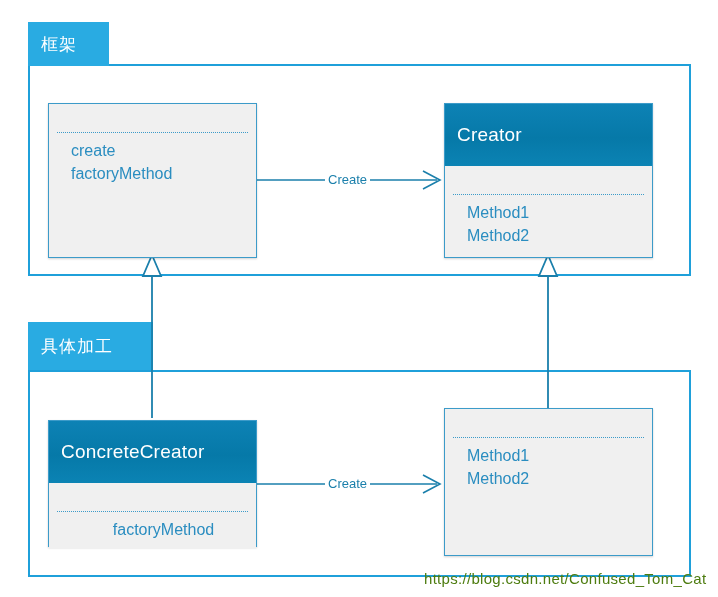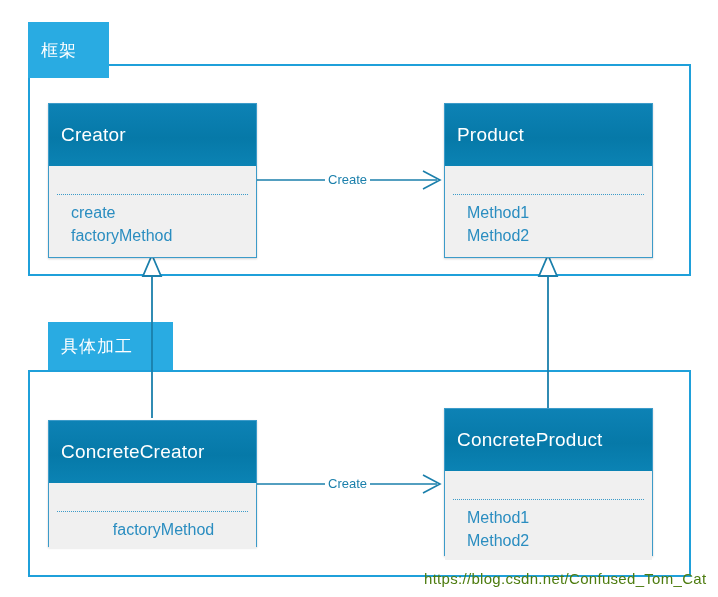--- a/index.html
+++ b/index.html
@@ -105,26 +105,26 @@
     letter-spacing: 0.3px;
     user-select: none;
   }
 </style>
 </head>
 <body>
 
 <div id="canvas">
 
   <div class="package" style="left:28px; top:64px; width:663px; height:212px;"></div>
-  <div class="package-tab" style="left:28px; top:22px; width:81px; height:56px;">
+  <div class="package-tab" style="left:28px; top:22px; width:81px; height:44px;">
     <span>框架</span>
   </div>
 
   <div class="package" style="left:28px; top:370px; width:663px; height:207px;"></div>
-  <div class="package-tab" style="left:28px; top:322px; width:125px; height:48px;margin-left:20px;">
+  <div class="package-tab" style="left:28px; top:322px; width:125px; height:48px;">
     <span>具体加工</span>
   </div>
 
   <svg class="conn-svg" viewBox="0 0 718 597" xmlns="http://www.w3.org/2000/svg">
 
     <line x1="257" y1="180" x2="437" y2="180" stroke="#1a7fab" stroke-width="1.4"></line>
     <polyline points="423,171 440,180 423,189" fill="none" stroke="#1a7fab" stroke-width="1.6"></polyline>
 
     <line x1="257" y1="484" x2="437" y2="484" stroke="#1a7fab" stroke-width="1.4"></line>
     <polyline points="423,475 440,484 423,493" fill="none" stroke="#1a7fab" stroke-width="1.6"></polyline>
@@ -133,34 +133,31 @@
     <polygon points="152,255 161,276 143,276" fill="#ffffff" stroke="#1a7fab" stroke-width="1.8"></polygon>
 
     <line x1="548" y1="408" x2="548" y2="275" stroke="#1a7fab" stroke-width="1.8"></line>
     <polygon points="548,255 557,276 539,276" fill="#ffffff" stroke="#1a7fab" stroke-width="1.8"></polygon>
   </svg>
 
   <div class="assoc-label" style="left:325px; top:172px;">Create</div>
   <div class="assoc-label" style="left:325px; top:476px;">Create</div>
 
   <div class="classbox" style="left:48px; top:103px; width:209px; height:155px;">
-    <div class="class-header">
-      <span>Creator</span>
-    </div>
     <div class="class-attrs"></div>
     <div class="class-sep"></div>
     <div class="class-methods">
       <div class="method">create</div>
       <div class="method">factoryMethod</div>
     </div>
   </div>
 
   <div class="classbox" style="left:444px; top:103px; width:209px; height:155px;">
     <div class="class-header">
-      <span>Product</span>
+      <span>Creator</span>
     </div>
     <div class="class-attrs"></div>
     <div class="class-sep"></div>
     <div class="class-methods">
       <div class="method">Method1</div>
       <div class="method">Method2</div>
     </div>
   </div>
 
   <div class="classbox" style="left:48px; top:420px; width:209px; height:127px;text-align:center;">
@@ -168,23 +165,20 @@
       <span>ConcreteCreator</span>
     </div>
     <div class="class-attrs"></div>
     <div class="class-sep"></div>
     <div class="class-methods">
       <div class="method">factoryMethod</div>
     </div>
   </div>
 
   <div class="classbox" style="left:444px; top:408px; width:209px; height:148px;">
-    <div class="class-header">
-      <span>ConcreteProduct</span>
-    </div>
     <div class="class-attrs"></div>
     <div class="class-sep"></div>
     <div class="class-methods">
       <div class="method">Method1</div>
       <div class="method">Method2</div>
     </div>
   </div>
 
   <div class="watermark" style="left:424px; top:570px;">https://blog.csdn.net/Confused_Tom_Cat</div>
 

